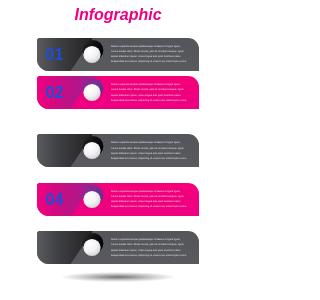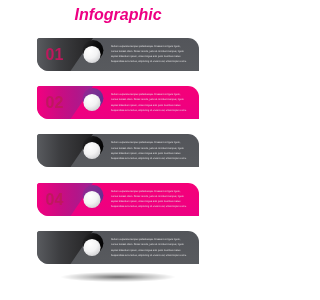--- a/index.html
+++ b/index.html
@@ -3,21 +3,21 @@
 <meta charset="utf-8">
 <style>
   html,body{margin:0;padding:0;}
   body{width:236px;height:300px;background:#ffffff;font-family:"Liberation Sans",sans-serif;overflow:hidden;}
   #stage{position:relative;transform:translateZ(0);will-change:transform;width:236px;height:212px;}
   .title{position:absolute;left:0;top:6px;width:236px;text-align:center;
          font-style:italic;font-weight:bold;font-size:16px;}
   .row{position:absolute;left:37px;width:162px;height:33px;}
   .row svg{position:absolute;left:0;top:0;}
   .num{position:absolute;left:8.5px;top:0;height:33px;line-height:33.5px;
-       font-weight:bold;font-size:16px;color:#be185d;}
+       font-weight:bold;font-size:16px;color:#1d4ed8;}
   .txt{position:absolute;left:74px;top:6px;width:77px;font-size:2.4px;line-height:5.25px;
        color:#e6e6e7;font-family:"DejaVu Sans Condensed","DejaVu Sans",sans-serif;}
   .shadow{position:absolute;left:38px;top:270px;width:160px;height:14px;
           background:radial-gradient(ellipse 50% 50% at 50% 50%,rgba(0,0,0,.55) 0%,rgba(0,0,0,.22) 40%,rgba(0,0,0,0) 72%);}
 </style>
 </head>
 <body>
 
 <div id="stage">
   <div class="title" style="color: rgb(237, 0, 131);">Infographic</div>
@@ -52,21 +52,21 @@
           <g clip-path="url(#clipg0)">
             <rect x="0" y="0" width="162" height="33" fill="url(#barg0)"></rect>
             <path d="M0,0 L56,0 Q44.8,16.5 33.5,33 L0,33 Z" fill="url(#tabg0)"></path>
             <circle cx="56" cy="12.3" r="10.4" fill="url(#ringg0)"></circle>
             <circle cx="55" cy="16.5" r="8.6" fill="url(#bulg0)"></circle>
           </g>
         </svg>
         <div class="num">01</div>
         <div class="txt">Nullam vulputate tempus pellentesque. Praesent at ligula ligula, cursus laoreet diam. Donec iaculis, justo et tincidunt tempus, ligula sapien bibendum ipsum, vitae congue erat justo faucibus metus. Suspendisse arcu lectus, adipiscing sit viverra vel, ullamcorper a arcu.</div>
       </div>
-      <div class="row" style="top: 86px;">
+      <div class="row" style="top: 76px;">
         <svg width="162" height="33" viewBox="0 0 162 33">
           <defs>
             <linearGradient id="barg1" x1="0" y1="0" x2="0" y2="1">
               <stop offset="0" stop-color="#f50078"></stop>
               <stop offset="1" stop-color="#ed0083"></stop>
             </linearGradient>
             <linearGradient id="tabg1" x1="0" y1="0" x2="1" y2="0">
               <stop offset="0" stop-color="#f20080"></stop>
               <stop offset="0.4" stop-color="#cb0c82"></stop>
               <stop offset="0.7" stop-color="#b41589"></stop>

